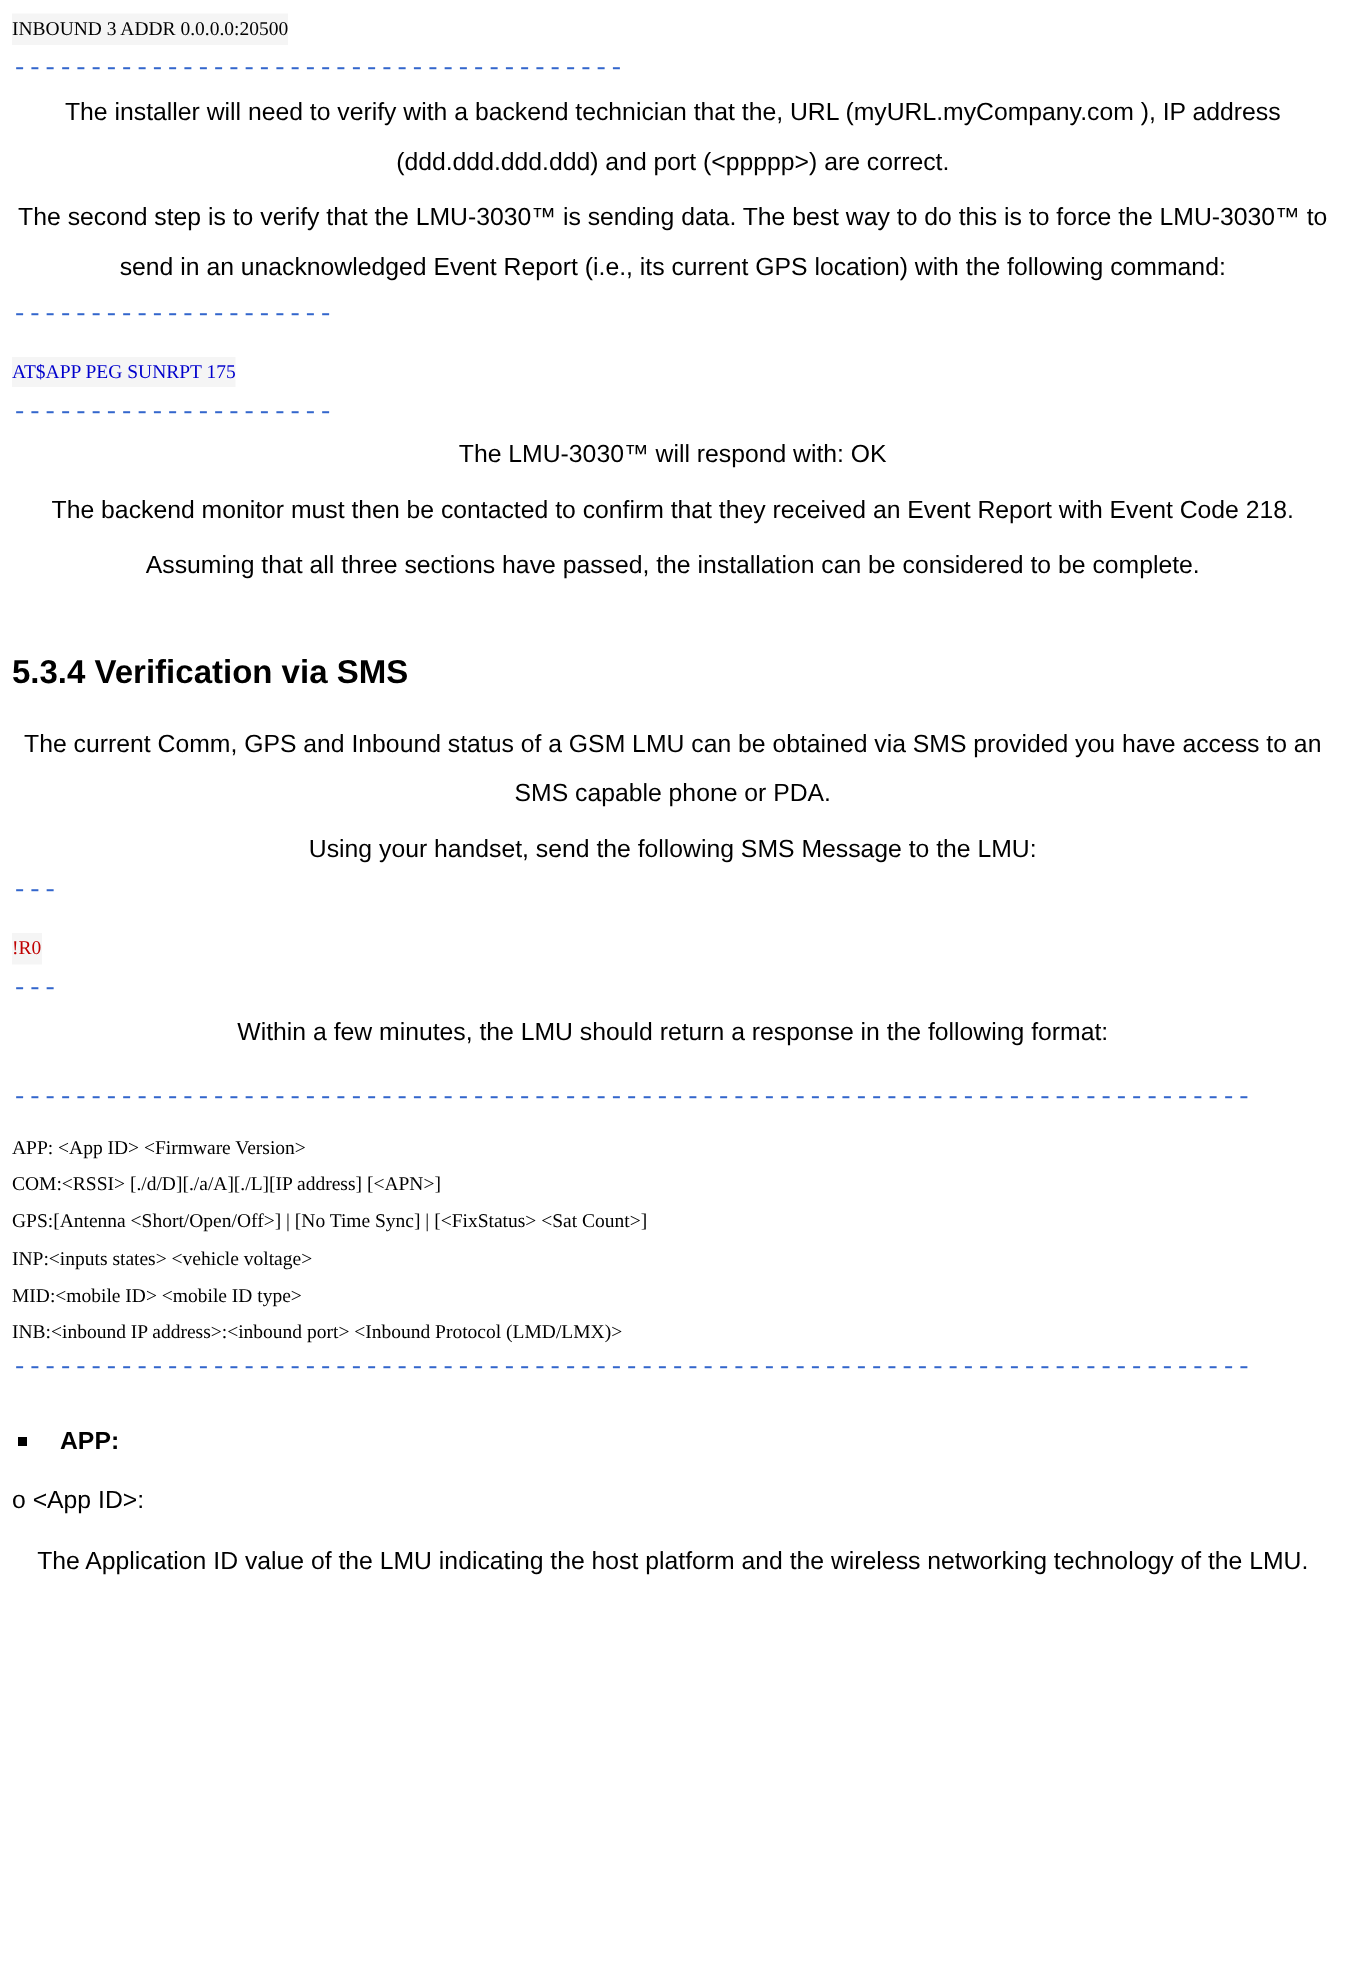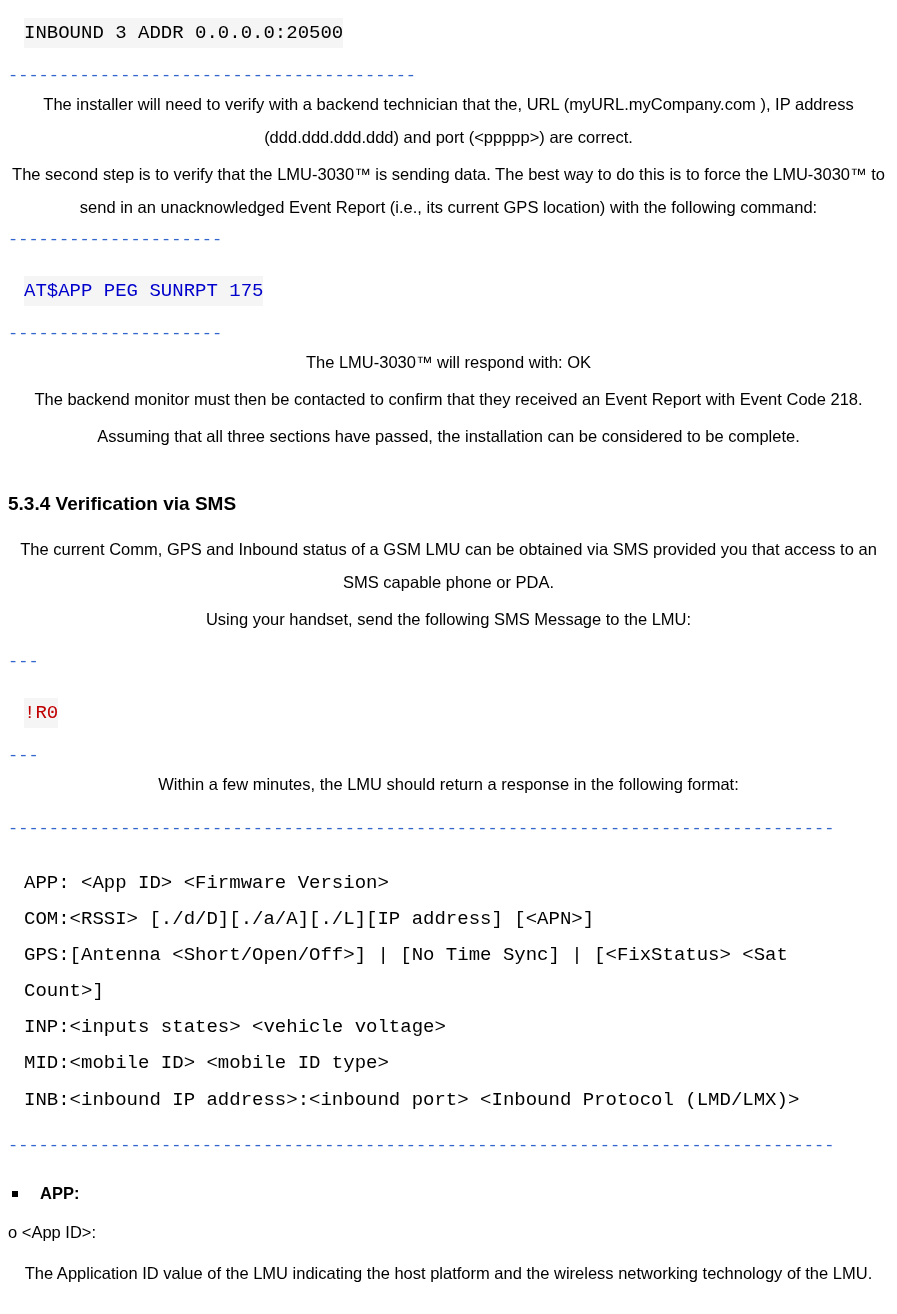--- a/index.html
+++ b/index.html
@@ -5,46 +5,46 @@
     body {
       font-family: Arial, Helvetica, sans-serif;
       font-size: 16.5px;
       line-height: 2;
       color: #000;
       margin: 0;
       padding: 2px 8px;
       max-width: 897px;
     }
     .code-block {
-      font-family: Liberation Mono, monospace;
-      font-size: 19px;
+      font-family: Liberation Serif, serif;
+      font-size: 13px;
       line-height: 1.6;
       background: #f5f5f5;
       display: inline-block;
-      margin: 16px;
+      margin: 0;
       white-space: pre-wrap;
     }
     .code-blue {
       color: #0000cc;
     }
     .dashed-line {
       font-family: 'Courier New', Courier, monospace;
       color: #3366cc;
       font-size: 17px;
       line-height: 1.4;
       letter-spacing: 0;
       overflow: hidden;
       white-space: nowrap;
     }
     p {
       margin: 0 0 4px 0;
       text-align: center;
     }
     h2 {
-      font-size: 19px;
+      font-size: 22px;
       font-weight: bold;
       margin: 32px 0 10px 0;
     }
     .bullet-row {
       display: flex;
       align-items: center;
       margin-top: 20px;
       margin-bottom: 6px;
     }
     .bullet-sq {
@@ -88,23 +88,23 @@
 <div class="dashed-line">---------------------</div>
 
 <p>The LMU-3030™ will respond with: OK</p>
 
 <p>The backend monitor must then be contacted to confirm that they received an Event Report with Event Code 218.</p>
 
 <p>Assuming that all three sections have passed, the installation can be considered to be complete.</p>
 
 <h2>5.3.4 Verification via SMS</h2>
 
-<p>The current Comm, GPS and Inbound status of a GSM LMU can be obtained via SMS provided you that access to an SMS capable phone or PDA.</p>
+<p>The current Comm, GPS and Inbound status of a GSM LMU can be obtained via SMS provided you have access to an SMS capable phone or PDA.</p>
 
-<p style="margin-bottom:14px">Using your handset, send the following SMS Message to the LMU:</p>
+<p style="margin-bottom:0">Using your handset, send the following SMS Message to the LMU:</p>
 
 <div class="dashed-line">---</div>
 <div style="height:8px"></div>
 <div class="code-block" style="color:#c00000">!R0</div>
 <div class="dashed-line">---</div>
 
 <p style="margin-bottom:16px">Within a few minutes, the LMU should return a response in the following format:</p>
 
 <div class="dashed-line">---------------------------------------------------------------------------------</div>
 <div style="height:8px"></div>

